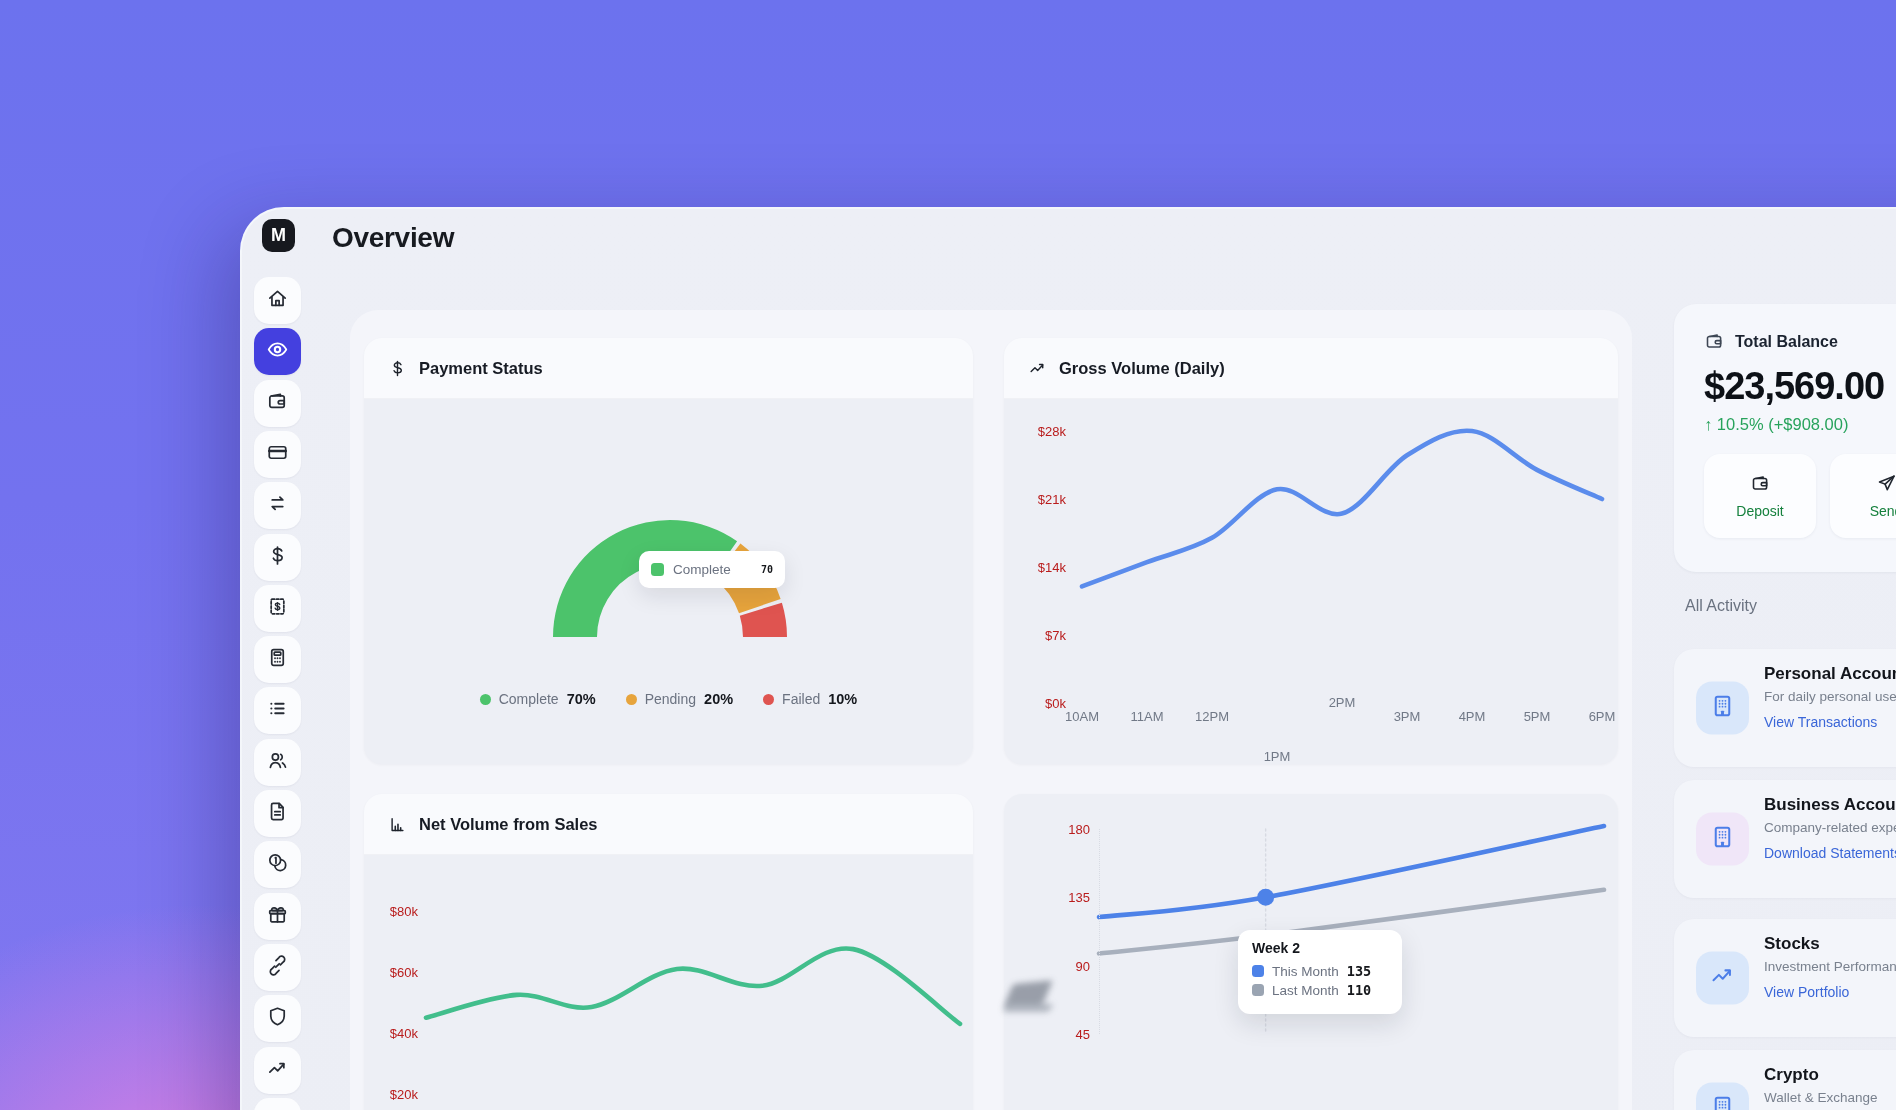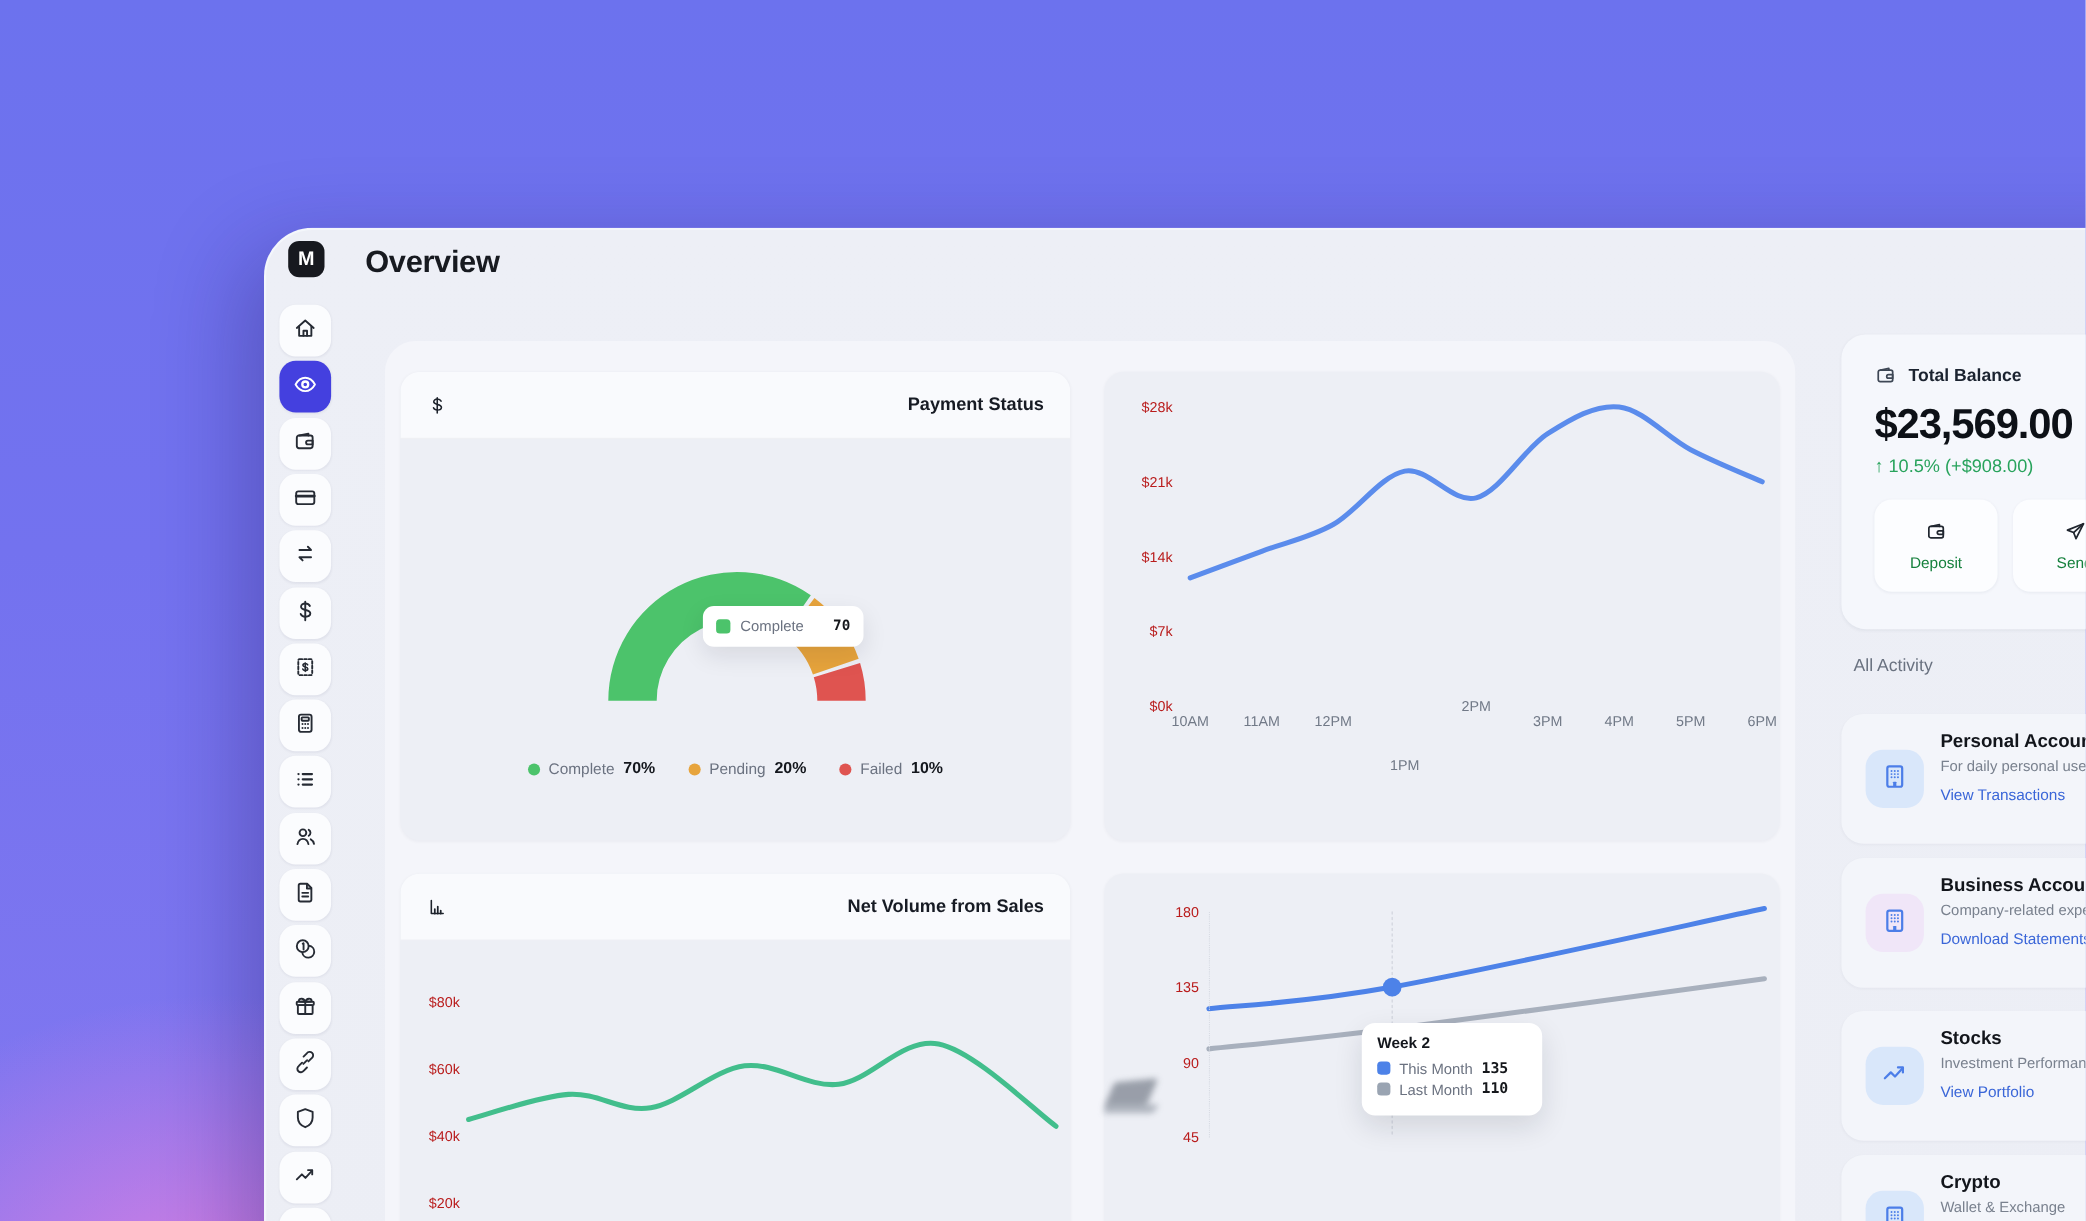--- a/index.html
+++ b/index.html
@@ -42,36 +42,36 @@
   .content-panel{
     position:absolute;left:108px;top:101px;width:1282px;height:900px;
     background:#F4F5FA;border-radius:28px;
   }
   .card{
     position:absolute;background:#EDEFF5;border-radius:18px;overflow:hidden;
     box-shadow:0 1px 3px rgba(25,30,60,.04);
   }
   .card-head{
     height:61px;background:#F9FAFD;border-bottom:1px solid rgba(20,30,60,.04);
-    display:flex;align-items:center;gap:24px;padding:0 24px;box-sizing:border-box;justify-content:space-between;
+    display:flex;align-items:center;gap:12px;padding:0 24px;box-sizing:border-box;
   }
   .card-head .cicon{width:19px;height:19px;color:#1E232C;display:inline-flex;}
   .card-head .cicon svg{width:19px;height:19px;}
   .card-title{font-size:16.5px;font-weight:700;color:#171B24;}
   .card-body{position:relative;width:100%;height:calc(100% - 61px);}
   
   #gauge-mount{position:absolute;left:139px;top:72px;width:334px;height:180px;}
   .gauge-tip{
     position:absolute;left:275px;top:152px;width:146px;height:37px;border-radius:10px;
     background:#ffffff;box-shadow:0 8px 22px rgba(15,23,42,.10);
     display:flex;align-items:center;gap:9px;padding:0 12px;box-sizing:border-box;
   }
   .tip-sq{width:13px;height:13px;border-radius:3.5px;}
   .tip-label{font-size:13.5px;color:#6B7280;}
-  .tip-value{margin-left:auto;font-family:"DejaVu Sans Mono",monospace;font-size:13px;font-weight:700;color:#16181C;}
+  .tip-value{margin-left:auto;font-family:"DejaVu Sans Mono",monospace;font-size:10px;font-weight:700;color:#16181C;}
   .legend{
     position:absolute;left:0;right:0;top:292px;display:flex;justify-content:center;gap:30px;
   }
   .legend-item{display:flex;align-items:center;gap:8px;}
   .legend-dot{width:11px;height:11px;border-radius:50%;}
   .legend-label{font-size:14px;color:#6B7280;}
   .legend-value{font-size:14.5px;font-weight:700;color:#14171D;}
   
   .plot{position:absolute;inset:0;}
   .ytick{position:absolute;transform:translateY(-50%);font-size:13px;color:#b91c1c;}
@@ -297,20 +297,29 @@
             <div class="legend-item">
               <span class="legend-dot" style="background:#DF5450"></span>
               <span class="legend-label">Failed</span>
               <span class="legend-value">10%</span>
             </div>
           </div>
       </div>
     </section>
 
     <section class="card" style="left:654px;top:28px;width:614px;height:426px;">
+      <div class="card-head">
+        <span class="cicon">
+            <svg viewBox="0 0 24 24">
+              <path d="M4 15.8l4.8-4.8 3.4 3.4 6.3-6.9"></path>
+              <path d="M14.6 7h4v4.1"></path>
+            </svg>
+          </span>
+        <span class="card-title">Gross Volume (Daily)</span>
+      </div>
       <div class="card-body">
         <div class="plot" id="plot-gross">
             <div class="ytick" style="top: 32px; left: 18px; width: 44px; text-align: right;">$28k</div>
             <div class="ytick" style="top: 100px; left: 18px; width: 44px; text-align: right;">$21k</div>
             <div class="ytick" style="top: 168px; left: 18px; width: 44px; text-align: right;">$14k</div>
             <div class="ytick" style="top: 236px; left: 18px; width: 44px; text-align: right;">$7k</div>
             <div class="ytick" style="top: 304px; left: 18px; width: 44px; text-align: right;">$0k</div>
             <div class="xtick" style="left: 78px; top: 310px;">10AM</div>
             <div class="xtick" style="left: 143px; top: 310px;">11AM</div>
             <div class="xtick" style="left: 208px; top: 310px;">12PM</div>

